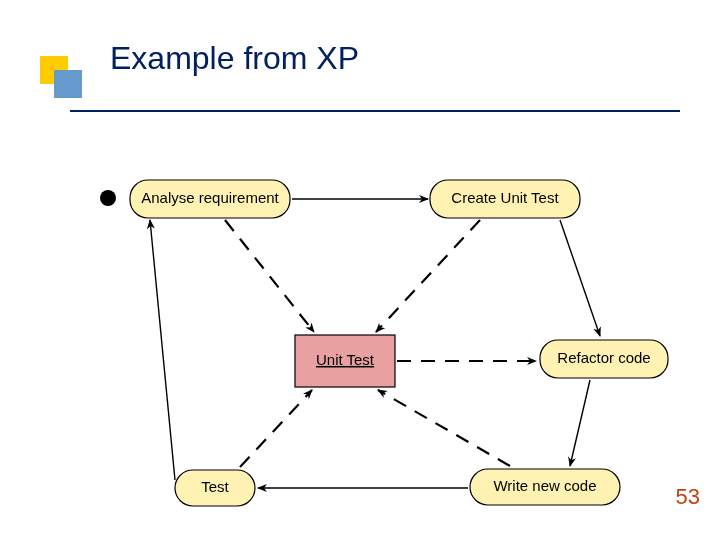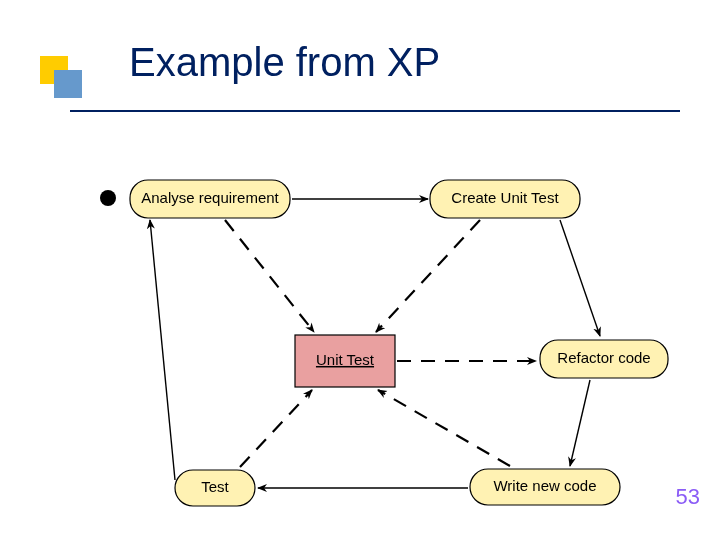--- a/index.html
+++ b/index.html
@@ -35,24 +35,23 @@
     left: 54px;
     top: 30px;
     width: 28px;
     height: 28px;
     background: #6699cc;
   }
   .title-text {
     position: absolute;
     left: 110px;
     top: 0;
-    font-size: 40px;
+    font-size: 32px;
     font-family: "Verdana", Arial, sans-serif;
     color: #002060;
-    margin-left: 19px;
   }
   .hr {
     position: absolute;
     left: 70px;
     top: 110px;
     width: 610px;
     height: 0;
     border-top: 2px solid #002060;
   }
   
@@ -102,21 +101,21 @@
     stroke: #000;
     stroke-width: 2.2;
     stroke-dasharray: 14 10;
     fill: none;
   }
   .page-num {
     position: absolute;
     right: 20px;
     bottom: 30px;
     font-size: 22px;
-    color: #8b5cf6;
+    color: #c2410c;
   }
 </style>
 </head>
 <body>
 
 <div class="slide">
 
   <div class="title-wrap">
     <div class="accent1"></div>
     <div class="accent2"></div>

